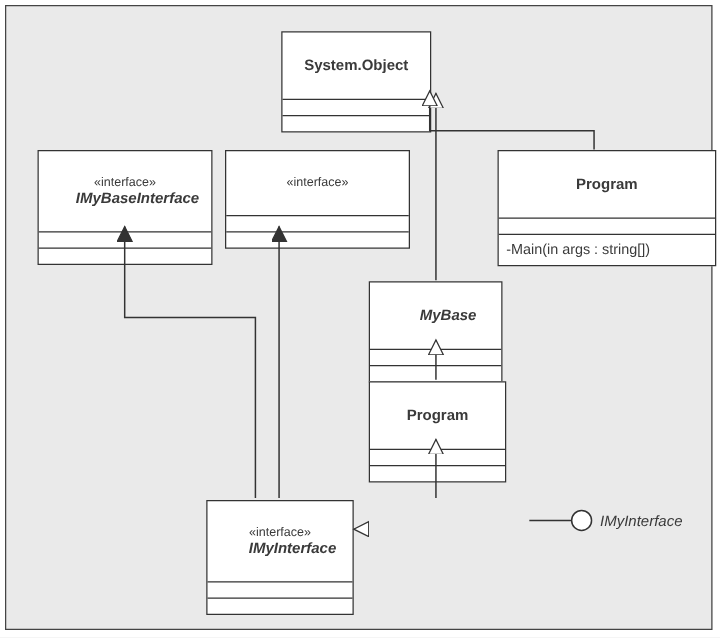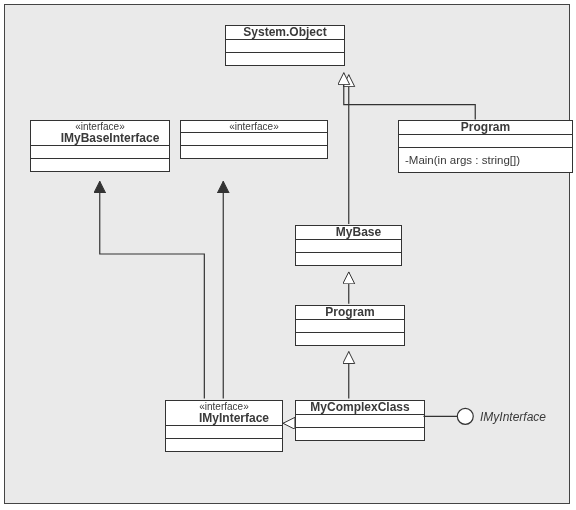--- a/index.html
+++ b/index.html
@@ -34,34 +34,35 @@
     .uml-sec {
       border-top: 1px solid #333;
       min-height: 12px;
       padding: 6px 6px;
       text-align: left;
       font-size: 11.5px;
       white-space: nowrap;
       box-sizing: border-box;
     }
     .uml-title {
-      padding: 0 6px;
+      padding: 20px 6px;
       text-align: center;
       font-weight: bold;
       font-size: 12px;
       line-height: 1.1;
       box-sizing: border-box;
     }
     .uml-title .stereo {
       display: block;
       font-weight: normal;
       font-size: 10px;
       font-style: normal;
     }
     .italic-name {
+      font-style: italic;
       margin-left: 20px;
     }
     svg.wire {
       position: absolute;
       left: 0; top: 0;
       width: 100%;
       height: 100%;
       pointer-events: none;
     }
     .label {
@@ -127,27 +128,20 @@
 
   <div class="uml-class" style="left:160px; top:395px; width:118px;">
     <div class="uml-title">
       <span class="stereo">«interface»</span>
       <span class="italic-name">IMyInterface</span>
     </div>
     <div class="uml-sec"></div>
     <div class="uml-sec"></div>
   </div>
 
-  <div class="uml-class" style="left:290px; top:395px; width:130px;">
-    <div class="uml-title">
-      <span>MyComplexClass</span>
-    </div>
-    <div class="uml-sec"></div>
-    <div class="uml-sec"></div>
-  </div>
 
   <div class="label" style="left:475px; top:405px;">IMyInterface</div>
 
   <svg class="wire" viewBox="0 0 566 500">
     <defs>
       <marker id="tri-open" markerWidth="14" markerHeight="14" refX="12" refY="6" orient="auto" markerUnits="userSpaceOnUse">
         <path d="M 0 0 L 12 6 L 0 12 Z" fill="#fff" stroke="#333" stroke-width="1"></path>
       </marker>
       <marker id="tri-solid" markerWidth="14" markerHeight="14" refX="12" refY="6" orient="auto" markerUnits="userSpaceOnUse">
         <path d="M 0 0 L 12 6 L 0 12 Z" fill="#333" stroke="#333" stroke-width="1"></path>

